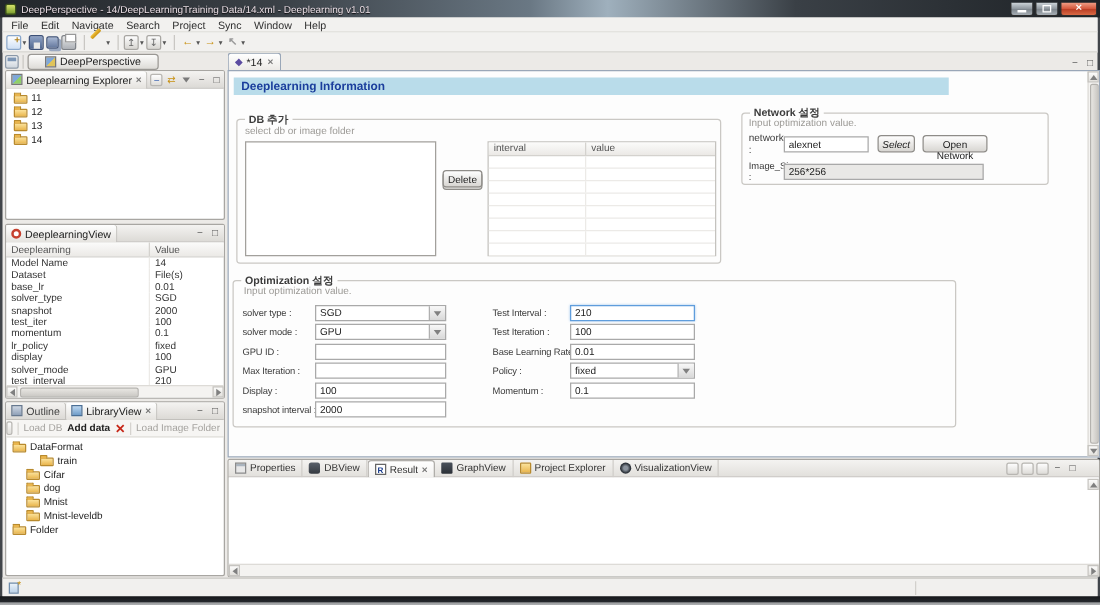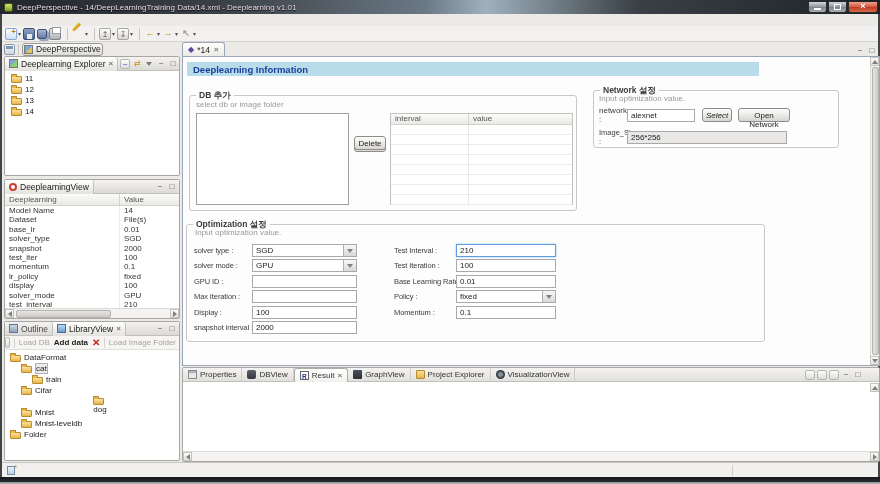--- a/index.html
+++ b/index.html
@@ -51,21 +51,21 @@
   .ico-back::after { content:"←"; color:#c89010; font-weight:bold; }
   .ico-forward::after { content:"→"; color:#c89010; font-weight:bold; }
   .ico-last-edit::after { content:"↖"; color:#9a9a9a; font-weight:bold; }
 
   
   .perspbar { position:absolute; left:0; top:42px; width:180px; height:14px; display:flex; align-items:center; padding-left:2px; }
   .persp-open { width:11px; height:11px; background:linear-gradient(#fdfdfd,#cfd6de); border:1px solid #8a98a8; border-radius:2px; position:relative; }
   .persp-open::after { content:""; position:absolute; left:1px; top:1px; right:1px; height:3px; background:#7d96b5; }
   .persp-sep { width:1px; height:11px; background:#c9c7c3; margin:0 3px; }
   .persp-tab { height:13px; border:1px solid #9a9894; border-radius:3px; background:linear-gradient(#fcfcfb,#dddbd7);
-    display:flex; align-items:center; padding:0 1px; font-size:8.5px; color:#222;justify-content:center; }
+    display:flex; align-items:center; padding:0 13px; font-size:8.5px; color:#222;justify-content:center; }
   .persp-tab .picon { width:9px; height:9px; margin-right:3px; background:linear-gradient(135deg,#7fa8d8 50%,#e0c45a 50%); border:1px solid #777; }
 
   
   .panel { position:absolute; background:#fff; border:1px solid #a8a6a2; border-radius:2px; }
   .phead { position:absolute; left:0; top:0; right:0; height:14px;
     background:linear-gradient(#f4f3f1,#dcdad6); border-bottom:1px solid #c2c0bc; display:flex; align-items:center; }
   .vtab { height:14px; display:flex; align-items:center; padding:0 4px; font-size:8.5px; color:#222;
     background:linear-gradient(#ffffff,#e4e2de); border-right:1px solid #c2c0bc; border-radius:2px 3px 0 0; white-space:nowrap; }
   .vtab.inactive { background:transparent; color:#444; }
   .vtab .vicon { width:9px; height:9px; margin-right:3px; }
@@ -194,20 +194,30 @@
         </span>
       <span class="winbtn max">
           <span class="glyph-max"></span>
         </span>
       <span class="winbtn close">
           <span class="glyph-close">×</span>
         </span>
     </div>
   </div>
 
+  <div class="menubar" id="menubar">
+      <span class="menu-item">File</span>
+      <span class="menu-item">Edit</span>
+      <span class="menu-item">Navigate</span>
+      <span class="menu-item">Search</span>
+      <span class="menu-item">Project</span>
+      <span class="menu-item">Sync</span>
+      <span class="menu-item">Window</span>
+      <span class="menu-item">Help</span>
+    </div>
 
   <div class="toolbar" id="toolbar">
       <span class="tb-btn">
         <span class="tbico ico-new"></span>
         <span class="dd">▾</span>
       </span>
       <span class="tb-btn">
         <span class="tbico ico-save"></span>
       </span>
       <span class="tb-btn">
@@ -384,33 +394,29 @@
       <span class="lib-act enabled" style="font-weight:bold;">Add data</span>
       <span class="red-x">✕</span>
       <span class="lib-sep"></span>
       <span class="lib-act disabled">Load Image Folder</span>
     </div>
     <div class="lib-tree" id="lib-tree">
         <div class="tree-row" style="padding-left: 5px;">
           <span class="folder"></span>
           <span class="tlabel">DataFormat</span>
         </div>
+        <div class="tree-row" style="padding-left: 27px;">
+          <span class="folder"></span>
+          <span class="tlabel">train</span>
+        </div>
         <div class="tree-row" style="padding-left: 16px;">
           <span class="folder"></span>
-          <span class="tlabel sel">cat</span>
-        </div>
-        <div class="tree-row" style="padding-left: 27px;">
-          <span class="folder"></span>
-          <span class="tlabel">train</span>
+          <span class="tlabel">Cifar</span>
         </div>
         <div class="tree-row" style="padding-left: 16px;">
-          <span class="folder"></span>
-          <span class="tlabel">Cifar</span>
-        </div>
-        <div class="tree-row" style="padding-left: 16px; flex-direction: column;">
           <span class="folder"></span>
           <span class="tlabel">dog</span>
         </div>
         <div class="tree-row" style="padding-left: 16px;">
           <span class="folder"></span>
           <span class="tlabel">Mnist</span>
         </div>
         <div class="tree-row" style="padding-left: 16px;">
           <span class="folder"></span>
           <span class="tlabel">Mnist-leveldb</span>

